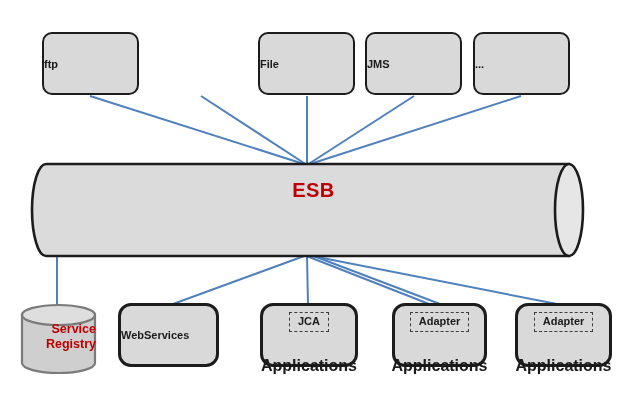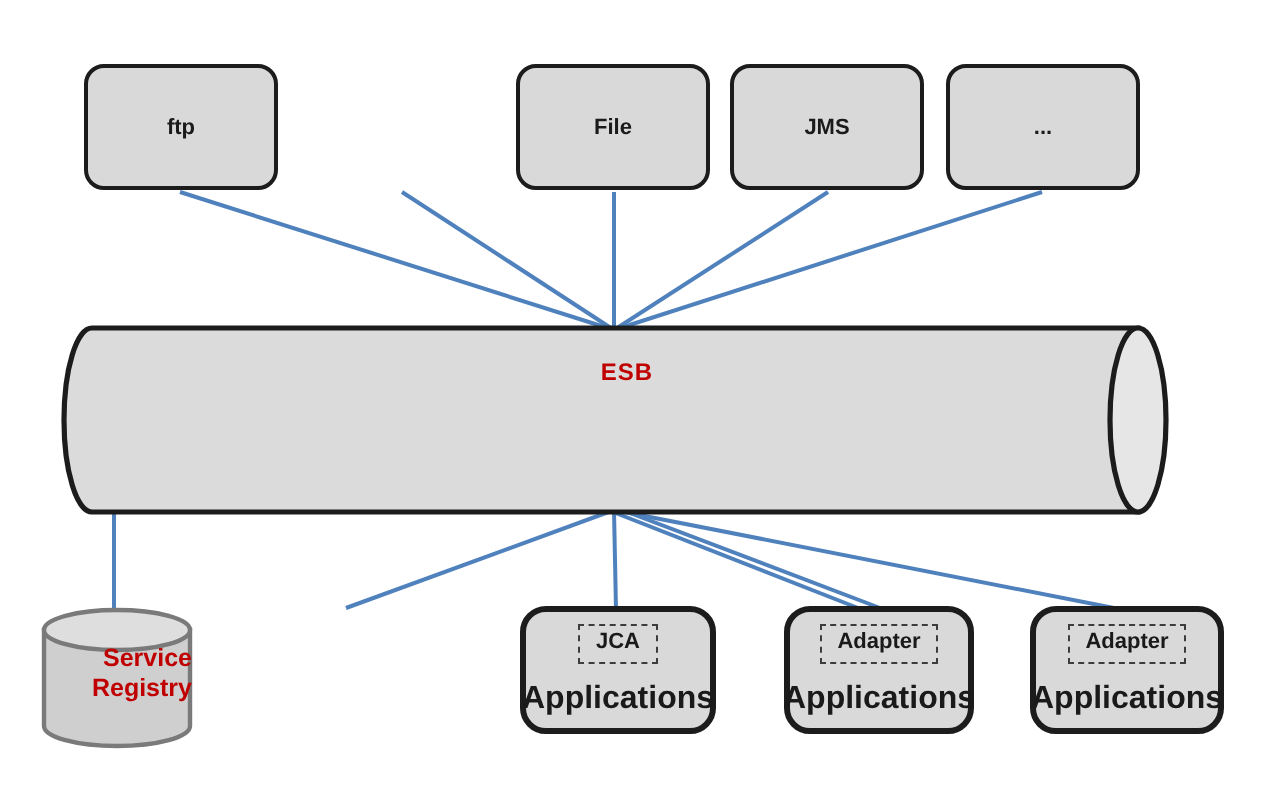--- a/index.html
+++ b/index.html
@@ -13,37 +13,37 @@
   .esb-cap{fill:var(--cylinder-cap-fill,#e4e4e4); stroke:var(--node-border,#1c1c1c); stroke-width:2.6;}
   .reg-body{fill:var(--registry-fill,#cfcfcf); stroke:var(--registry-border,#7a7a7a); stroke-width:2.2;}
   .reg-cap{fill:var(--registry-cap-fill,#dedede); stroke:var(--registry-border,#7a7a7a); stroke-width:2.2;}
 
   
   .node{
     position:absolute; box-sizing:border-box;
     background:var(--node-fill,#d9d9d9);
     border:2.5px solid var(--node-border,#1c1c1c);
     color:var(--text-color,#1a1a1a);
-    display:flex; align-items:center; justify-content:center;
+    display:flex; align-items:center; justify-content:flex-start;
     font-weight:bold;
   }
   .node.top{top:32px; width:97px; height:63px; border-radius:10px; font-size:11px;}
   .node.bottom{top:303px; height:64px; border-radius:13px; border-width:3px; font-size:11px;}
-  .node.stacked{flex-direction:column; justify-content:flex-start; padding-top:6px;}
+  .node.stacked{flex-direction:column; justify-content:flex-start; padding-top:6px;gap:16px;}
   .tagbox{
     border:1.4px dashed #3c3c3c; padding:2px 8px 3px 8px;
     font-size:11px; font-weight:bold; line-height:13px;
     color:var(--text-color,#1a1a1a); background:transparent;
   }
   .app-label{margin-top:9px; font-size:16px; font-weight:bold;}
 
   
   .esb-title{
     position:absolute; left:33px; top:179px; width:561px;
-    text-align:center; font-size:12px; font-weight:bold; letter-spacing:.5px;
+    text-align:center; font-size:20px; font-weight:bold; letter-spacing:.5px;
     color:var(--accent-red,#c00000);
   }
   .esb-subtitle{
     position:absolute; left:140px; top:215px; width:434px;
     text-align:center; font-size:10.8px; font-weight:bold;
     color:var(--text-color,#1a1a1a);
   }
 
   
   .registry-label{
@@ -96,20 +96,23 @@
     <span>File</span>
   </div>
   <div class="node top" style="left:473px">
     <span>...</span>
   </div>
 
   <div class="esb-title">ESB</div>
 
   <div class="registry-label">Service Registry</div>
 
+  <div class="node bottom" style="left:118px; width:101px">
+    <span>WebServices</span>
+  </div>
 
   <div class="node bottom stacked" style="left:260px; width:98px">
     <span class="tagbox">JCA</span>
     <span class="app-label">Applications</span>
   </div>
 
   <div class="node bottom stacked" style="left:392px; width:95px">
     <span class="tagbox">Adapter</span>
     <span class="app-label">Applications</span>
   </div>

